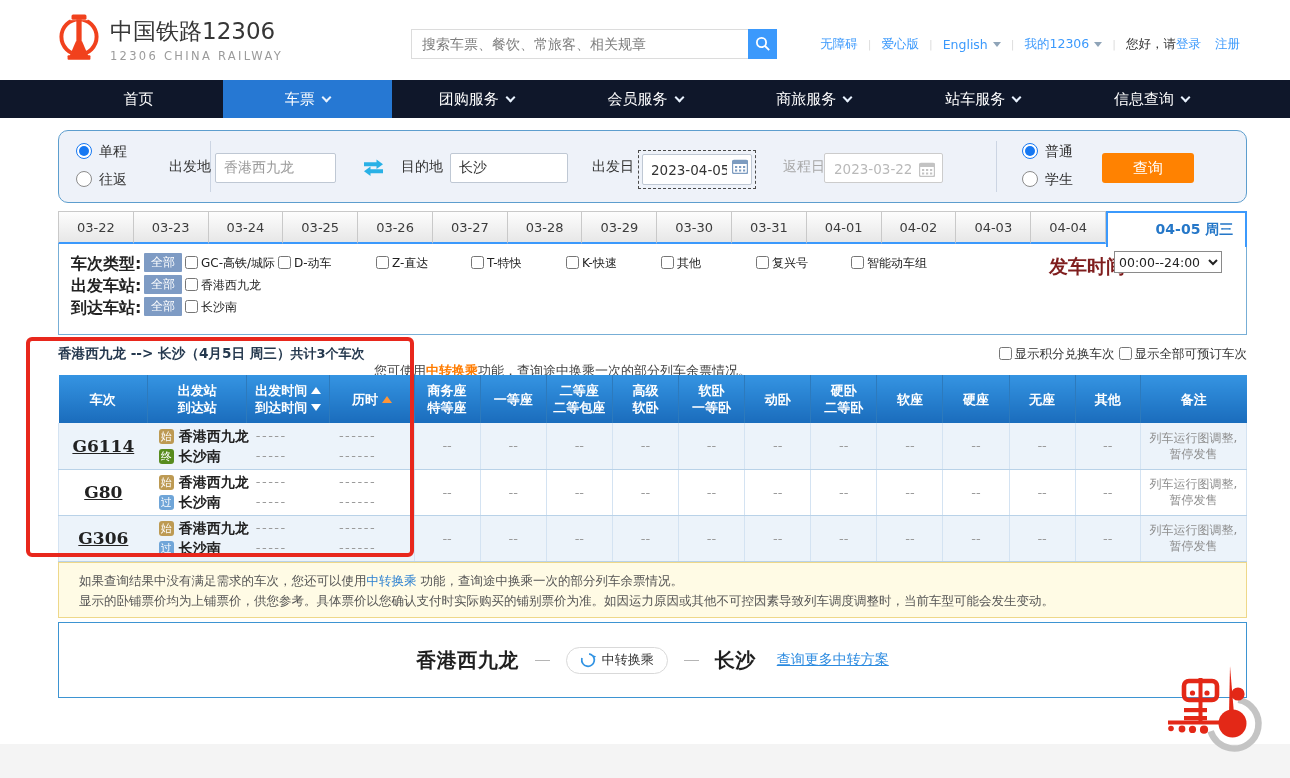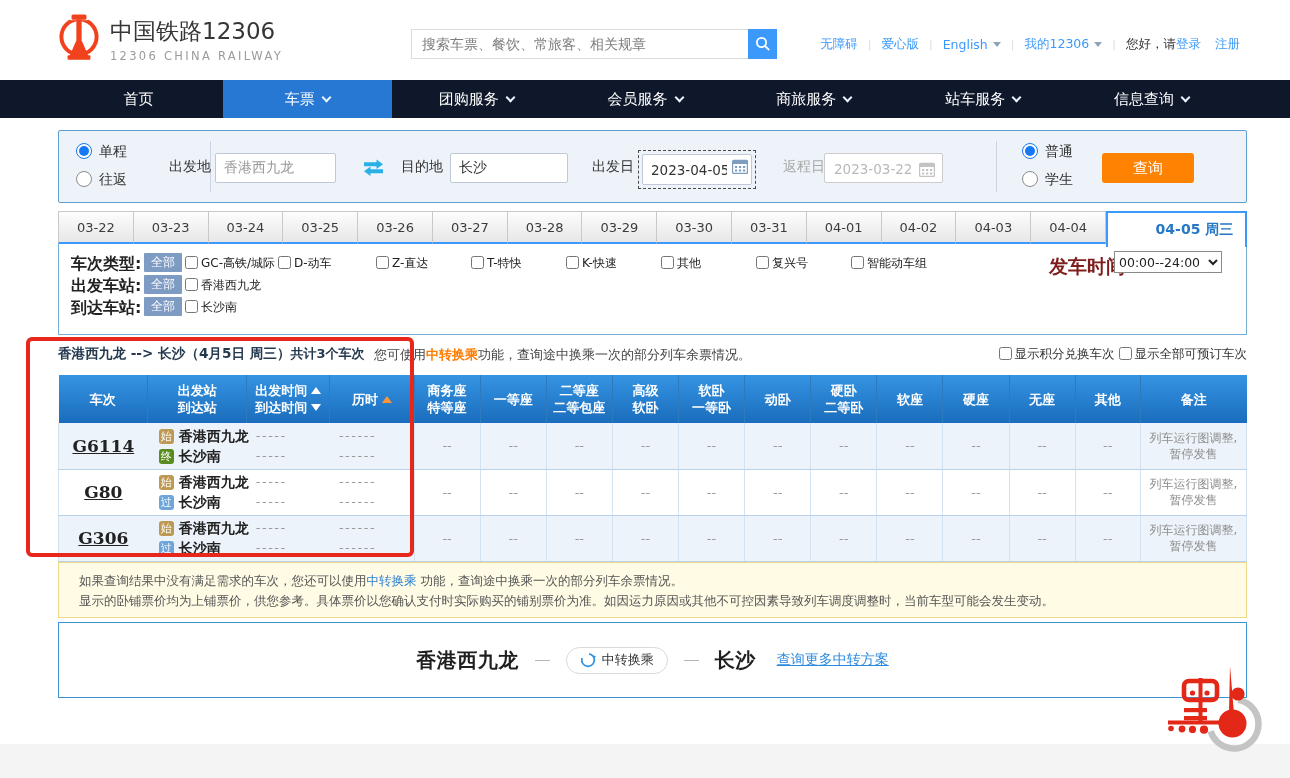--- a/index.html
+++ b/index.html
@@ -26,21 +26,21 @@
   border-right:4px solid transparent; border-top:5px solid #8fa4b8; margin-left:5px; vertical-align:1px;}
 
 #nav { position:absolute; left:0; top:80px; width:1290px; height:38px; background:#0f172a; }
 #nav .inner { margin-left:54px; width:1182px; height:38px; display:flex; }
 .navitem { flex:1; text-align:center; line-height:38px; color:#fff; font-size:15px; cursor:pointer; }
 .navitem.active { background:#2678d3; }
 .chev { display:inline-block; width:7px; height:7px; border-right:2px solid #e8f2fe;
   border-bottom:2px solid #e8f2fe; transform:rotate(45deg); margin-left:8px; vertical-align:3px; }
 
 #qpanel { position:absolute; left:58px; top:130px; width:1189px; height:73px;
-  background:#eef2f9; border:1px solid #5d9ece; border-radius:2px; }
+  background:#eef2f9; border:1px solid #5d9ece; border-radius:10px; }
 .radio { display:inline-block; width:16px; height:16px; border:1px solid #8c8c8c;
   border-radius:50%; background:#fff; vertical-align:-3px; margin-right:7px; position:relative;}
 .radio.sel { border-color:#1678f2; }
 .radio.sel::after { content:""; position:absolute; left:2px; top:2px; width:10px; height:10px;
   border-radius:50%; background:#1678f2; }
 .rlabel { font-size:14px; color:#333; }
 #trip-radios { position:absolute; left:17px; top:6px; line-height:27px; }
 #qpanel .vsep { position:absolute; top:10px; height:51px; border-left:1px solid #ccd5e3; }
 .flabel { position:absolute; top:27px; font-size:14px; color:#333; }
 .finput { position:absolute; top:22px; height:30px; border:1px solid #bfc8d4; background:#fff;
@@ -71,21 +71,21 @@
   padding:2px 7px; border-radius:1px; cursor:pointer; line-height:15px;}
 .fitem { position:absolute; top:2px; font-size:12px; color:#222; white-space:nowrap; cursor:pointer;}
 .cb { width:13px; height:13px; vertical-align:-2px; margin-right:3px; accent-color:#fff;}
 #depart-time-label { position:absolute; left:990px; top:1px; font-size:19px; font-weight:bold; color:#7f1d1d;}
 #depart-time-select { position:absolute; left:1055px; top:-2px; width:108px; height:22px;
   font-size:12.5px; color:#222; font-family:inherit; border:1px solid #8a8a8a; background:#fff;}
 
 #summary { position:absolute; left:58px; top:345px; width:1189px; height:20px; font-size:14px; }
 #summary .route { font-weight:bold; color:#24384e; font-size:13.6px; }
 #summary .count { color:#24384e; font-weight:bold; font-size:13px;}
-#summary .tip { position:absolute; left:316px; top:1px; font-size:13px; color:#454545; }
+#summary .tip { position:absolute; left:316px; top:17px; font-size:13px; color:#454545; }
 #summary .tip .olink { color:#ff7c00; font-weight:bold; text-decoration:none; }
 #summary .cbs { position:absolute; right:0; top:1px; font-size:12.5px; color:#333; display:flex; gap:4px;align-items:flex-end;}
 #summary .cbs label { cursor:pointer; }
 
 #rtable { position:absolute; left:58px; top:375px; width:1189px; border-collapse:collapse;
   table-layout:fixed; }
 #rtable th { background:linear-gradient(#3594e2,#1a6cbc); color:#fff; font-size:13px;
   font-weight:bold; height:48px; border-right:1px solid #2d7abc; vertical-align:middle;
   padding:0; }
 #rtable th:last-child { border-right:none; }

